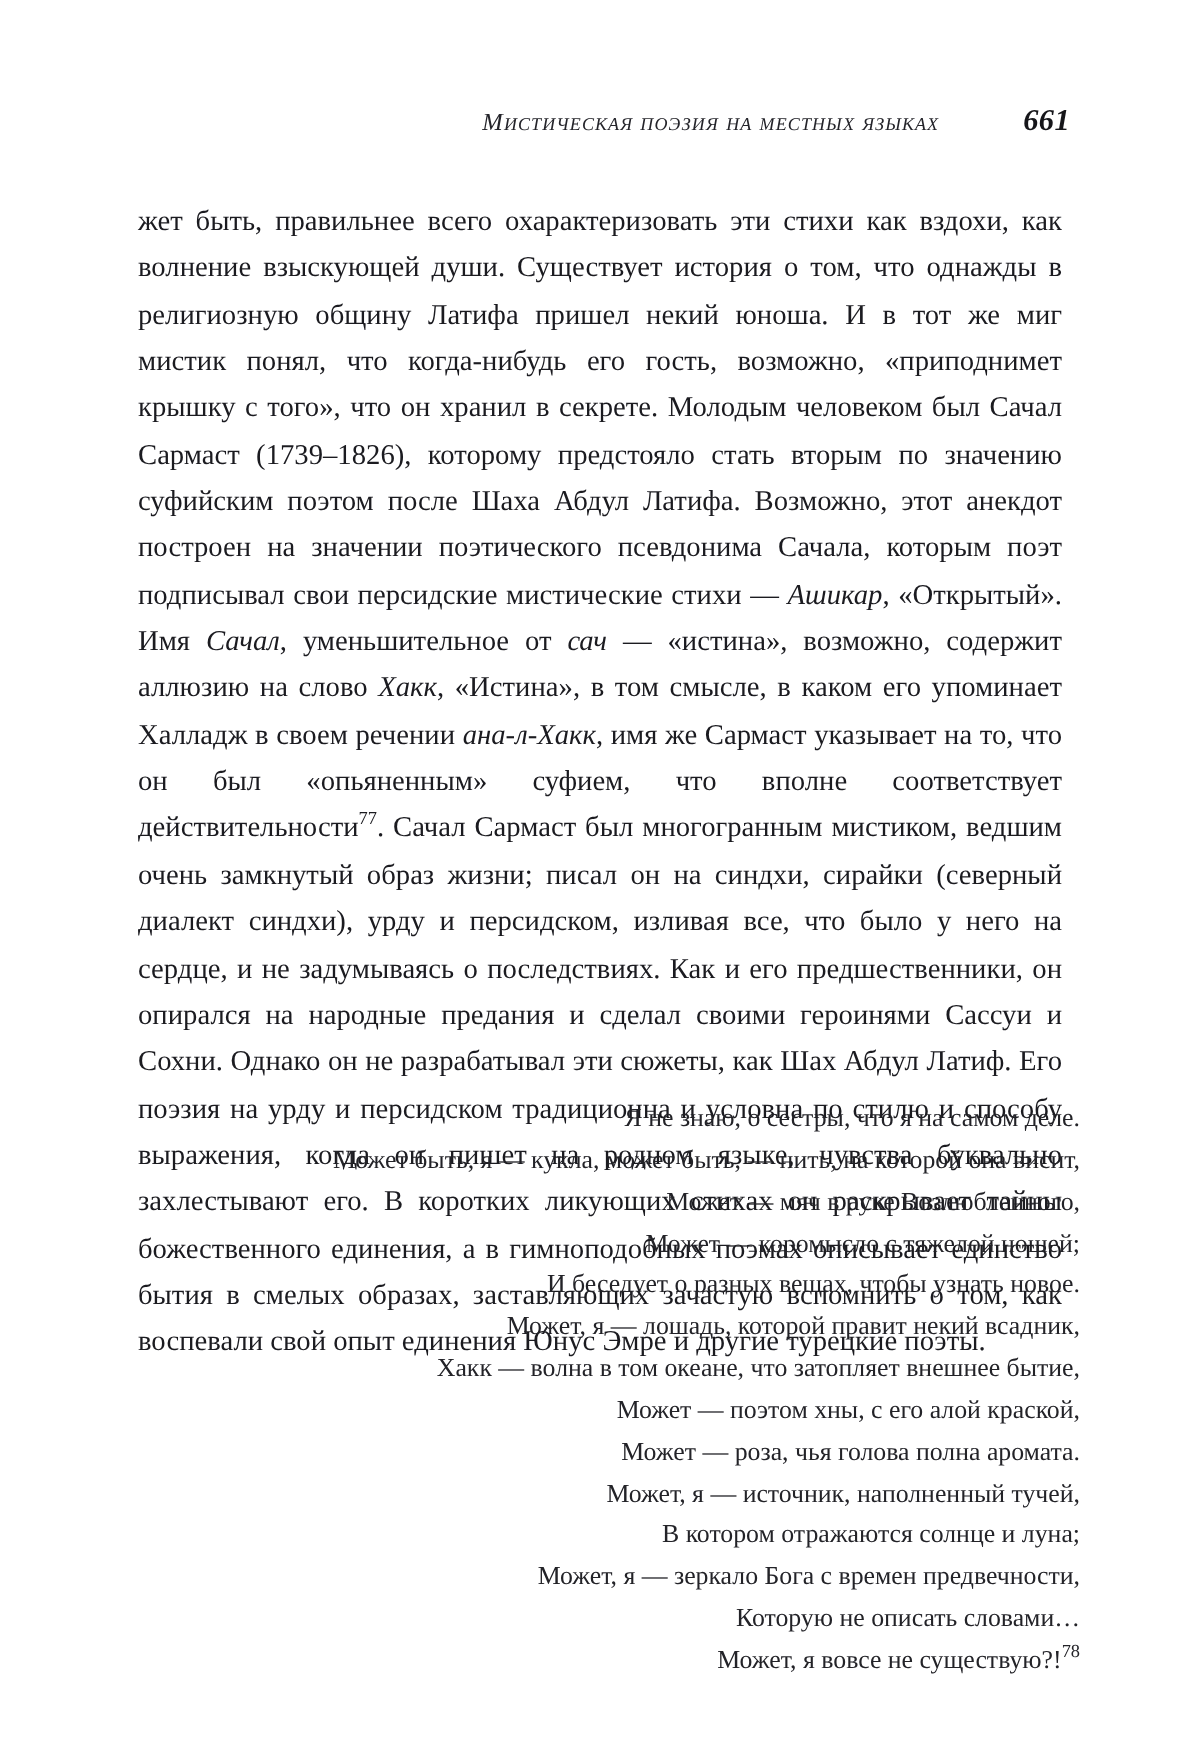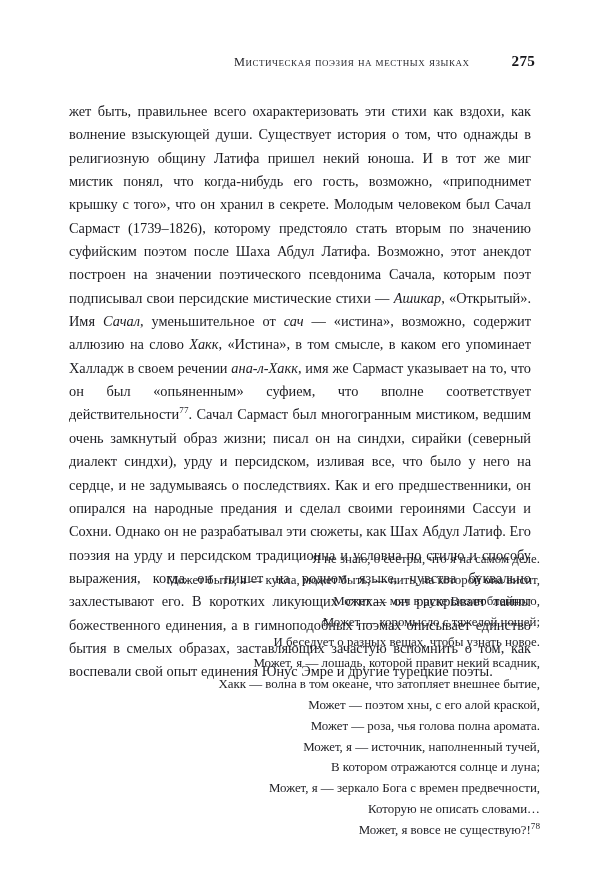--- a/index.html
+++ b/index.html
@@ -22,20 +22,21 @@
   .running-head {
     position: absolute;
     left: 65px;
     right: 65px;
     top: 52px;
     height: 20px;
     display: flex;
     align-items: baseline;
     justify-content: flex-end;
     white-space: nowrap;
+    font-style: italic;
   }
   .running-head-title {
     font-variant: small-caps;
     font-size: 12.3px;
     letter-spacing: 0.55px;
     color: #24242a;
     text-transform: lowercase;
   }
   .running-head-title::first-letter {
     text-transform: uppercase;
@@ -89,21 +90,21 @@
     text-align: right;
   }
 </style>
 </head>
 <body>
 
 <div class="page">
 
   <div class="running-head">
     <span class="running-head-title">Мистическая поэзия на местных языках</span>
-    <span class="running-head-folio">275</span>
+    <span class="running-head-folio">661</span>
   </div>
 
   <div class="body-block">
     <p class="body-para"><span>жет быть, правильнее всего охарактеризовать эти стихи как вздохи, как волнение взыскующей души. Существует история о том, что однажды в религиозную общину Латифа пришел некий юноша. И в тот же миг мистик понял, что когда-нибудь его гость, возможно, «приподнимет крышку с того», что он хранил в секрете. Молодым человеком был Сачал Сармаст (1739–1826), которому предстояло стать вторым по значению суфийским поэтом после Шаха Абдул Латифа. Возможно, этот анекдот построен на значении поэтического псевдонима Сачала, которым поэт подписывал свои персидские мистические стихи — </span><i>Ашикар</i><span>, «Открытый». Имя </span><i>Сачал</i><span>, уменьшительное от </span><i>сач</i><span> — «истина», возможно, содержит аллюзию на слово </span><i>Хакк</i><span>, «Истина», в том смысле, в каком его упоминает Халладж в своем речении </span><i>ана-л-Хакк</i><span>, имя же Сармаст указывает на то, что он был «опьяненным» суфием, что вполне соответствует действительности</span><sup class="fn">77</sup><span>. Сачал Сармаст был многогранным мистиком, ведшим очень замкнутый образ жизни; писал он на синдхи, сирайки (северный диалект синдхи), урду и персидском, изливая все, что было у него на сердце, и не задумываясь о последствиях. Как и его предшественники, он опирался на народные предания и сделал своими героинями Сассуи и Сохни. Однако он не разрабатывал эти сюжеты, как Шах Абдул Латиф. Его поэзия на урду и персидском традиционна и условна по стилю и способу выражения, когда он пишет на родном языке, чувства буквально захлестывают его. В коротких ликующих стихах он раскрывает тайны божественного единения, а в гимноподобных поэмах описывает единство бытия в смелых образах, заставляющих зачастую вспомнить о том, как воспевали свой опыт единения Юнус Эмре и другие турецкие поэты.</span></p>
   </div>
 
   <div class="verse-block">
       <div class="verse-line">Я не знаю, о сестры, что я на самом деле.</div>
       <div class="verse-line">Может быть, я — кукла, может быть, — нить, на которой она висит,</div>
       <div class="verse-line">Может — мяч в руке Возлюбленного,</div>

